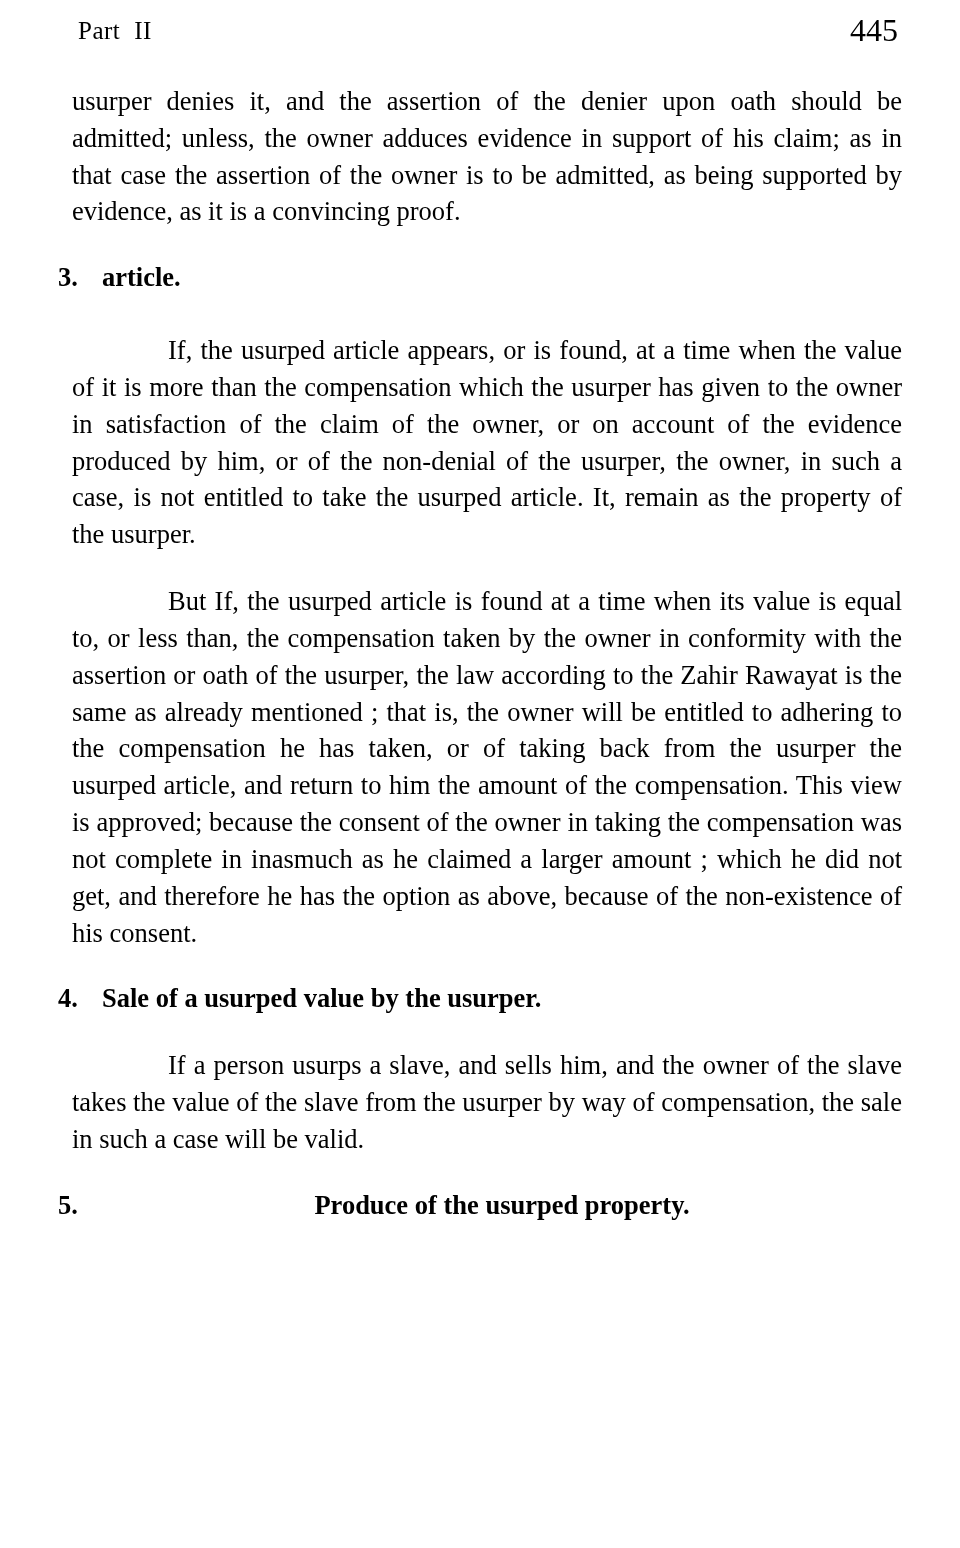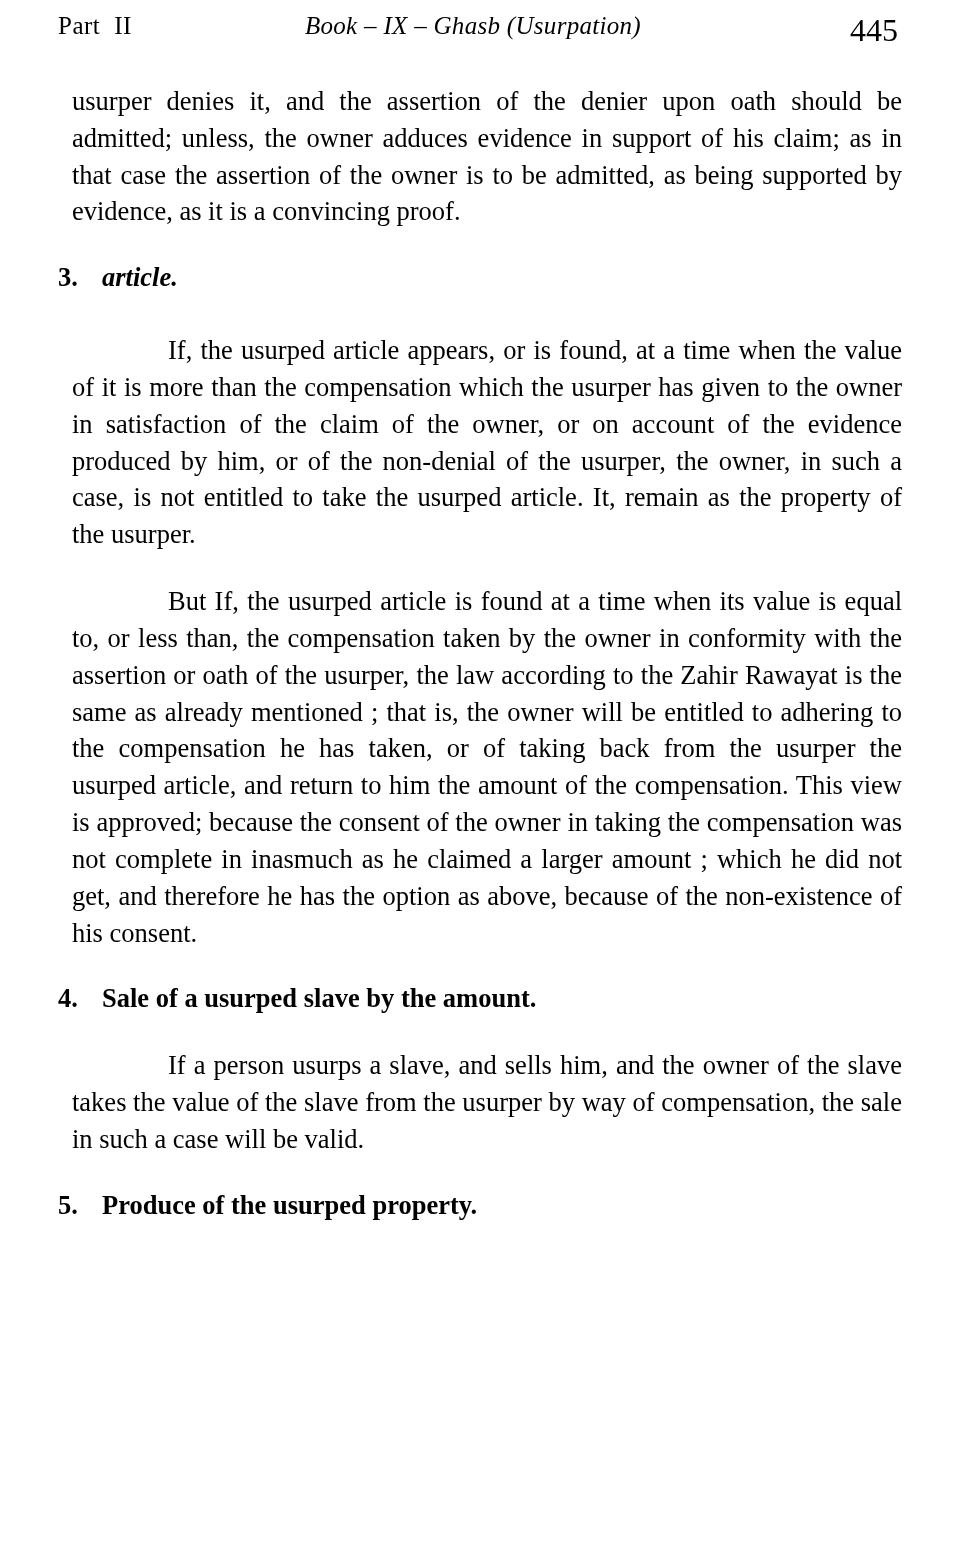--- a/index.html
+++ b/index.html
@@ -16,25 +16,26 @@
   }
   .page {
     position: relative;
     width: 960px;
     height: 1548px;
     box-sizing: border-box;
     padding: 12px 58px 0 58px;
   }
   .running-head {
     display: flex;
-    align-items: flex-start;
+    align-items: center;
     justify-content: space-between;
     font-size: 25px;
     margin-bottom: 34px;
     padding-right: 4px;
+    margin-left: 20px;
   }
   .rh-left {
     letter-spacing: 0.5px;
   }
   .rh-left .part-num {
     margin-left: 14px;
   }
   .rh-center {
     font-style: italic;
     font-size: 25px;
@@ -72,33 +73,31 @@
   }
   .heading .htext {
     flex: 1 1 auto;
     text-align: justify;
   }
   .heading.spread .htext {
     text-align: justify;
   }
   .heading .htext-line2 {
     display: block;
-    font-style: italic;
   }
 </style>
 </head>
 <body>
 
 <div class="page">
 
   <div class="running-head">
     <div class="rh-left">
       <span>Part</span><span class="part-num">II</span>
     </div>
-    <div class="rh-center">Book – IX –  Ghasb  (Usurpation)</div>
     <div class="rh-right">445</div>
   </div>
 
   <p class="just">usurper denies it, and the assertion of the denier upon oath should be admitted; unless, the owner adduces evidence in support of his claim; as in that case the assertion of the owner is to be admitted, as being supported by evidence, as it is a convincing proof.</p>
 
   <div class="gap-md"></div>
 
   <div class="heading spread">
     <span class="num">3.</span>
     <span class="htext">
@@ -111,28 +110,28 @@
   <p class="just indent">If, the usurped article appears, or is found, at a time when the value of it is more than the compensation which the usurper has given to the owner in satisfaction of the claim of the owner, or on account of the evidence produced by him, or of the non-denial of the usurper, the owner, in such a case, is not entitled to take the usurped article. It, remain as the property of the usurper.</p>
 
   <div class="gap-md"></div>
 
   <p class="just indent">But If, the usurped article is found at a time when its value is equal to, or less than, the compensation taken by the owner in conformity with the assertion or oath of the usurper, the law according to the Zahir Rawayat is the same as already mentioned ; that is, the owner will be entitled to adhering to the compensation he has taken, or of taking back from the usurper the usurped article, and return to him the amount of the compensation. This view is approved; because the consent of the owner in taking the compensation was not complete in inasmuch as he claimed a larger amount ; which he did not get, and therefore he has the option as above, because of the non-existence of his consent.</p>
 
   <div class="gap-md"></div>
 
   <div class="heading">
     <span class="num">4.</span>
-    <span class="htext" style="text-align:left">Sale of a usurped slave by the amount.</span>
+    <span class="htext" style="text-align:left">Sale of a usurped value by the usurper.</span>
   </div>
 
   <div class="gap-md"></div>
 
   <p class="just indent">If a person usurps a slave, and sells him, and the owner of the slave takes the value of the slave from the usurper by way of compensation, the sale in such a case will be valid.</p>
 
   <div class="gap-md"></div>
 
   <div class="heading">
     <span class="num">5.</span>
-    <span class="htext" style="text-align:left">Produce of the usurped property.</span>
+    <span class="htext" style="text-align:center">Produce of the usurped property.</span>
   </div>
 
 
 </div>
 
 </body></html>

